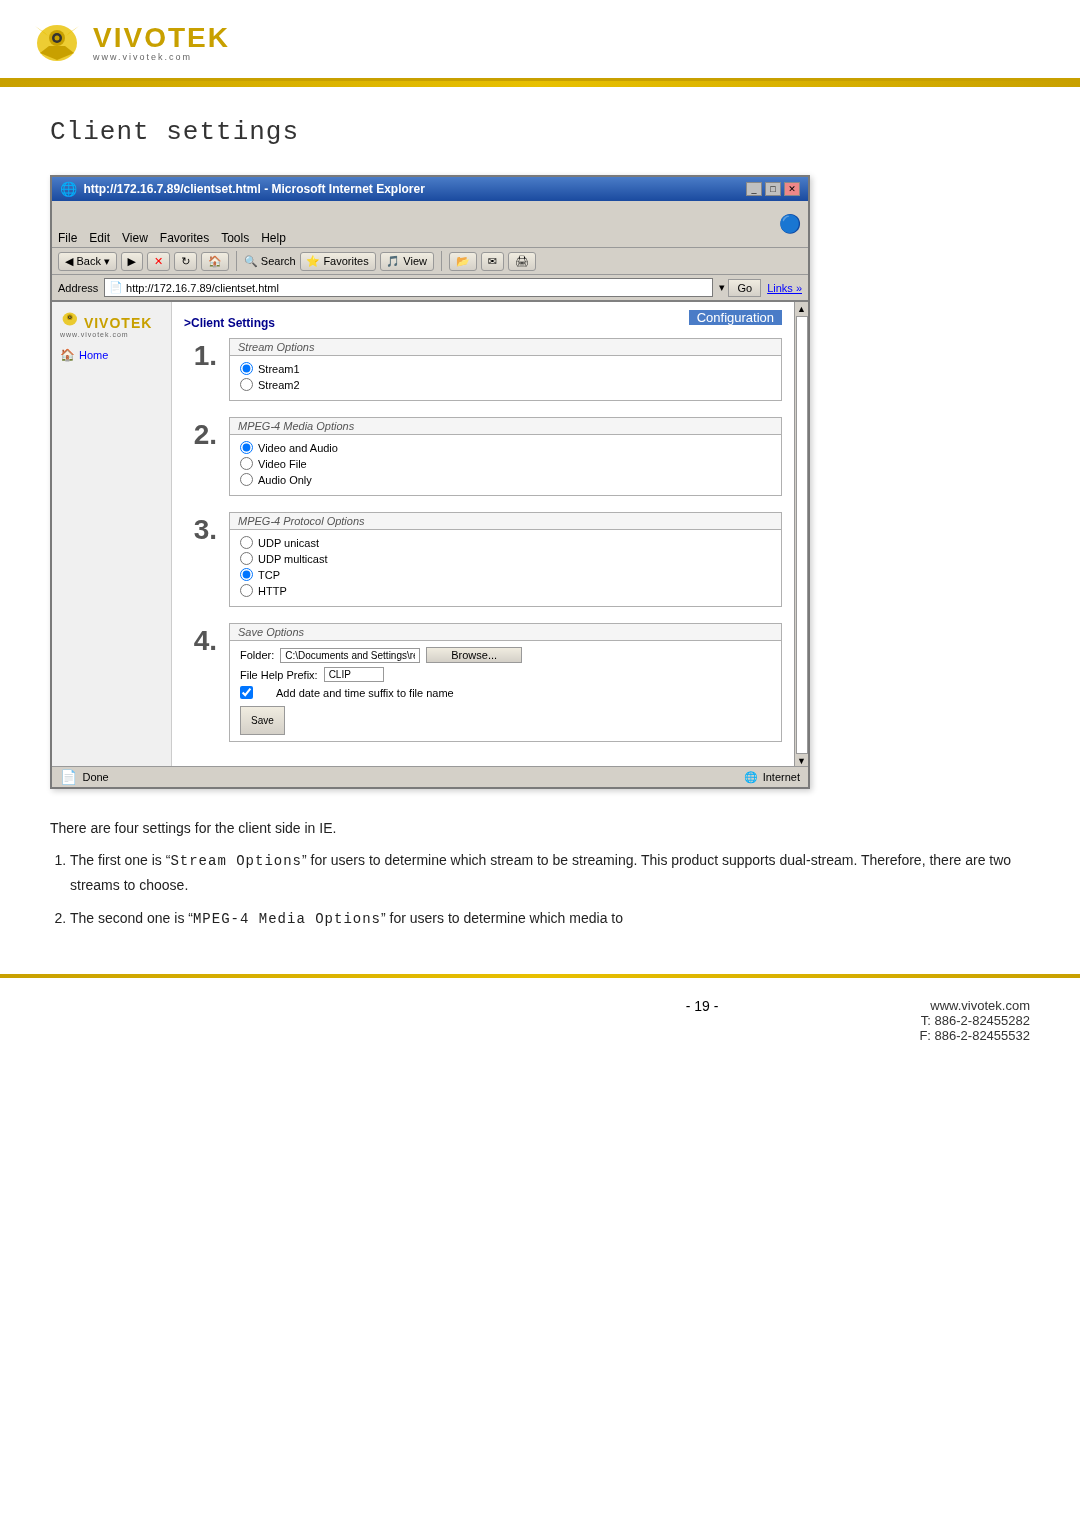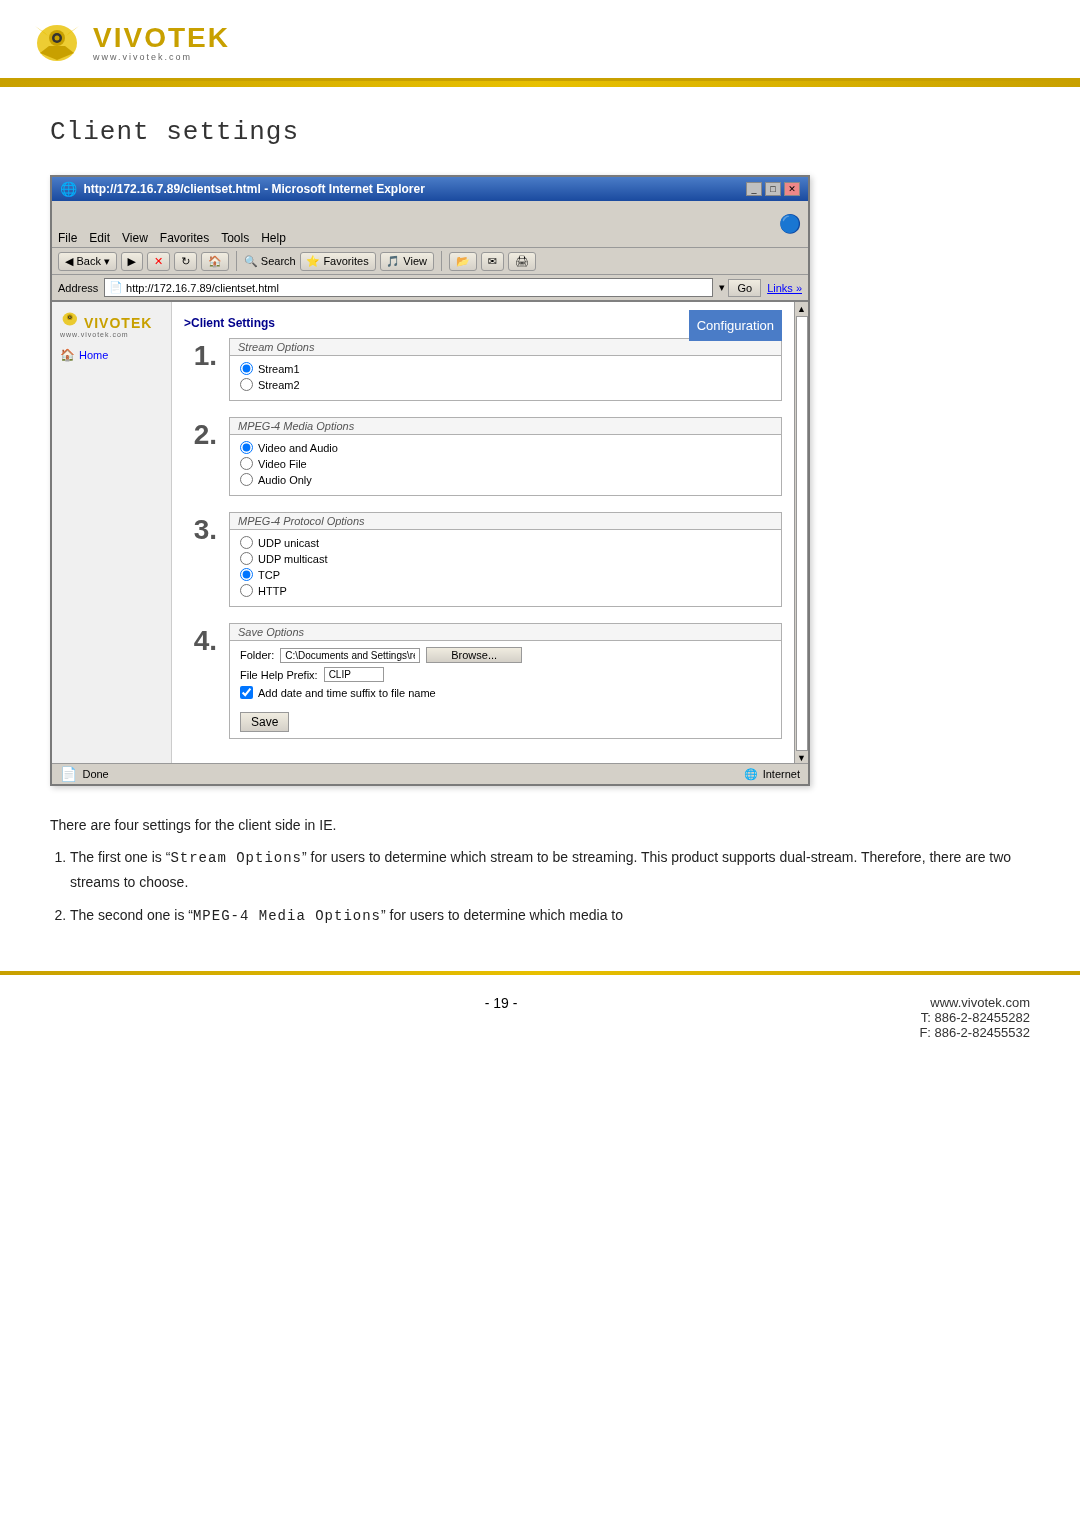--- a/index.html
+++ b/index.html
@@ -192,21 +192,21 @@
       overflow: hidden;
       position: relative;
     }
     .config-label {
       position: absolute;
       top: 8px;
       right: 12px;
       font-size: 13px;
       color: #fff;
       background: #4a7cc7;
-      padding: 8px 8px;
+      padding: 0 8px;
     }
     .client-settings-title {
       font-size: 12px;
       font-weight: bold;
       color: #00008b;
       margin-bottom: 8px;
       margin-top: 6px;
     }
 
     
@@ -242,21 +242,21 @@
       align-items: center;
       gap: 5px;
       margin-bottom: 3px;
       font-size: 11px;
     }
 
     
     .checkbox-row {
       display: flex;
       align-items: center;
-      gap: 5px;
+      gap: 23px;
       font-size: 11px;
       margin-bottom: 3px;
     }
 
     
     .folder-row {
       display: flex;
       align-items: center;
       gap: 6px;
       font-size: 11px;
@@ -285,24 +285,24 @@
     }
     .prefix-input {
       border: 1px solid #999;
       padding: 1px 4px;
       font-size: 10px;
       width: 60px;
     }
     .save-btn {
       border: 1px solid #999;
       background: linear-gradient(to bottom, #f0ece0, #d4d0c8);
-      padding: 2px 10px;
-      font-size: 12px;
+      padding: 8px 10px;
+      font-size: 10px;
       cursor: pointer;
-      margin-top: 10px;
+      margin-top: 4px;
     }
 
     
     .browser-statusbar {
       background: #d4d0c8;
       border-top: 1px solid #999;
       padding: 2px 8px;
       display: flex;
       justify-content: space-between;
       align-items: center;
@@ -332,21 +332,21 @@
     .mono { font-family: 'Courier New', monospace; letter-spacing: 1px; }
 
     
     .footer-divider { height: 4px; background: linear-gradient(to right, #c8a000, #e8c000, #c8a000); }
     .footer {
       padding: 20px 50px;
       display: flex;
       justify-content: space-between;
       align-items: flex-start;
     }
-    .footer-page { flex: 1; font-size: 14px; }
+    .footer-page { text-align: center; flex: 1; font-size: 14px; }
     .footer-contact { text-align: right; font-size: 13px; color: #333; }
 
     
     .vivotek-logo {
       display: flex;
       align-items: center;
       gap: 8px;
     }
     .logo-bird {
       width: 55px;

